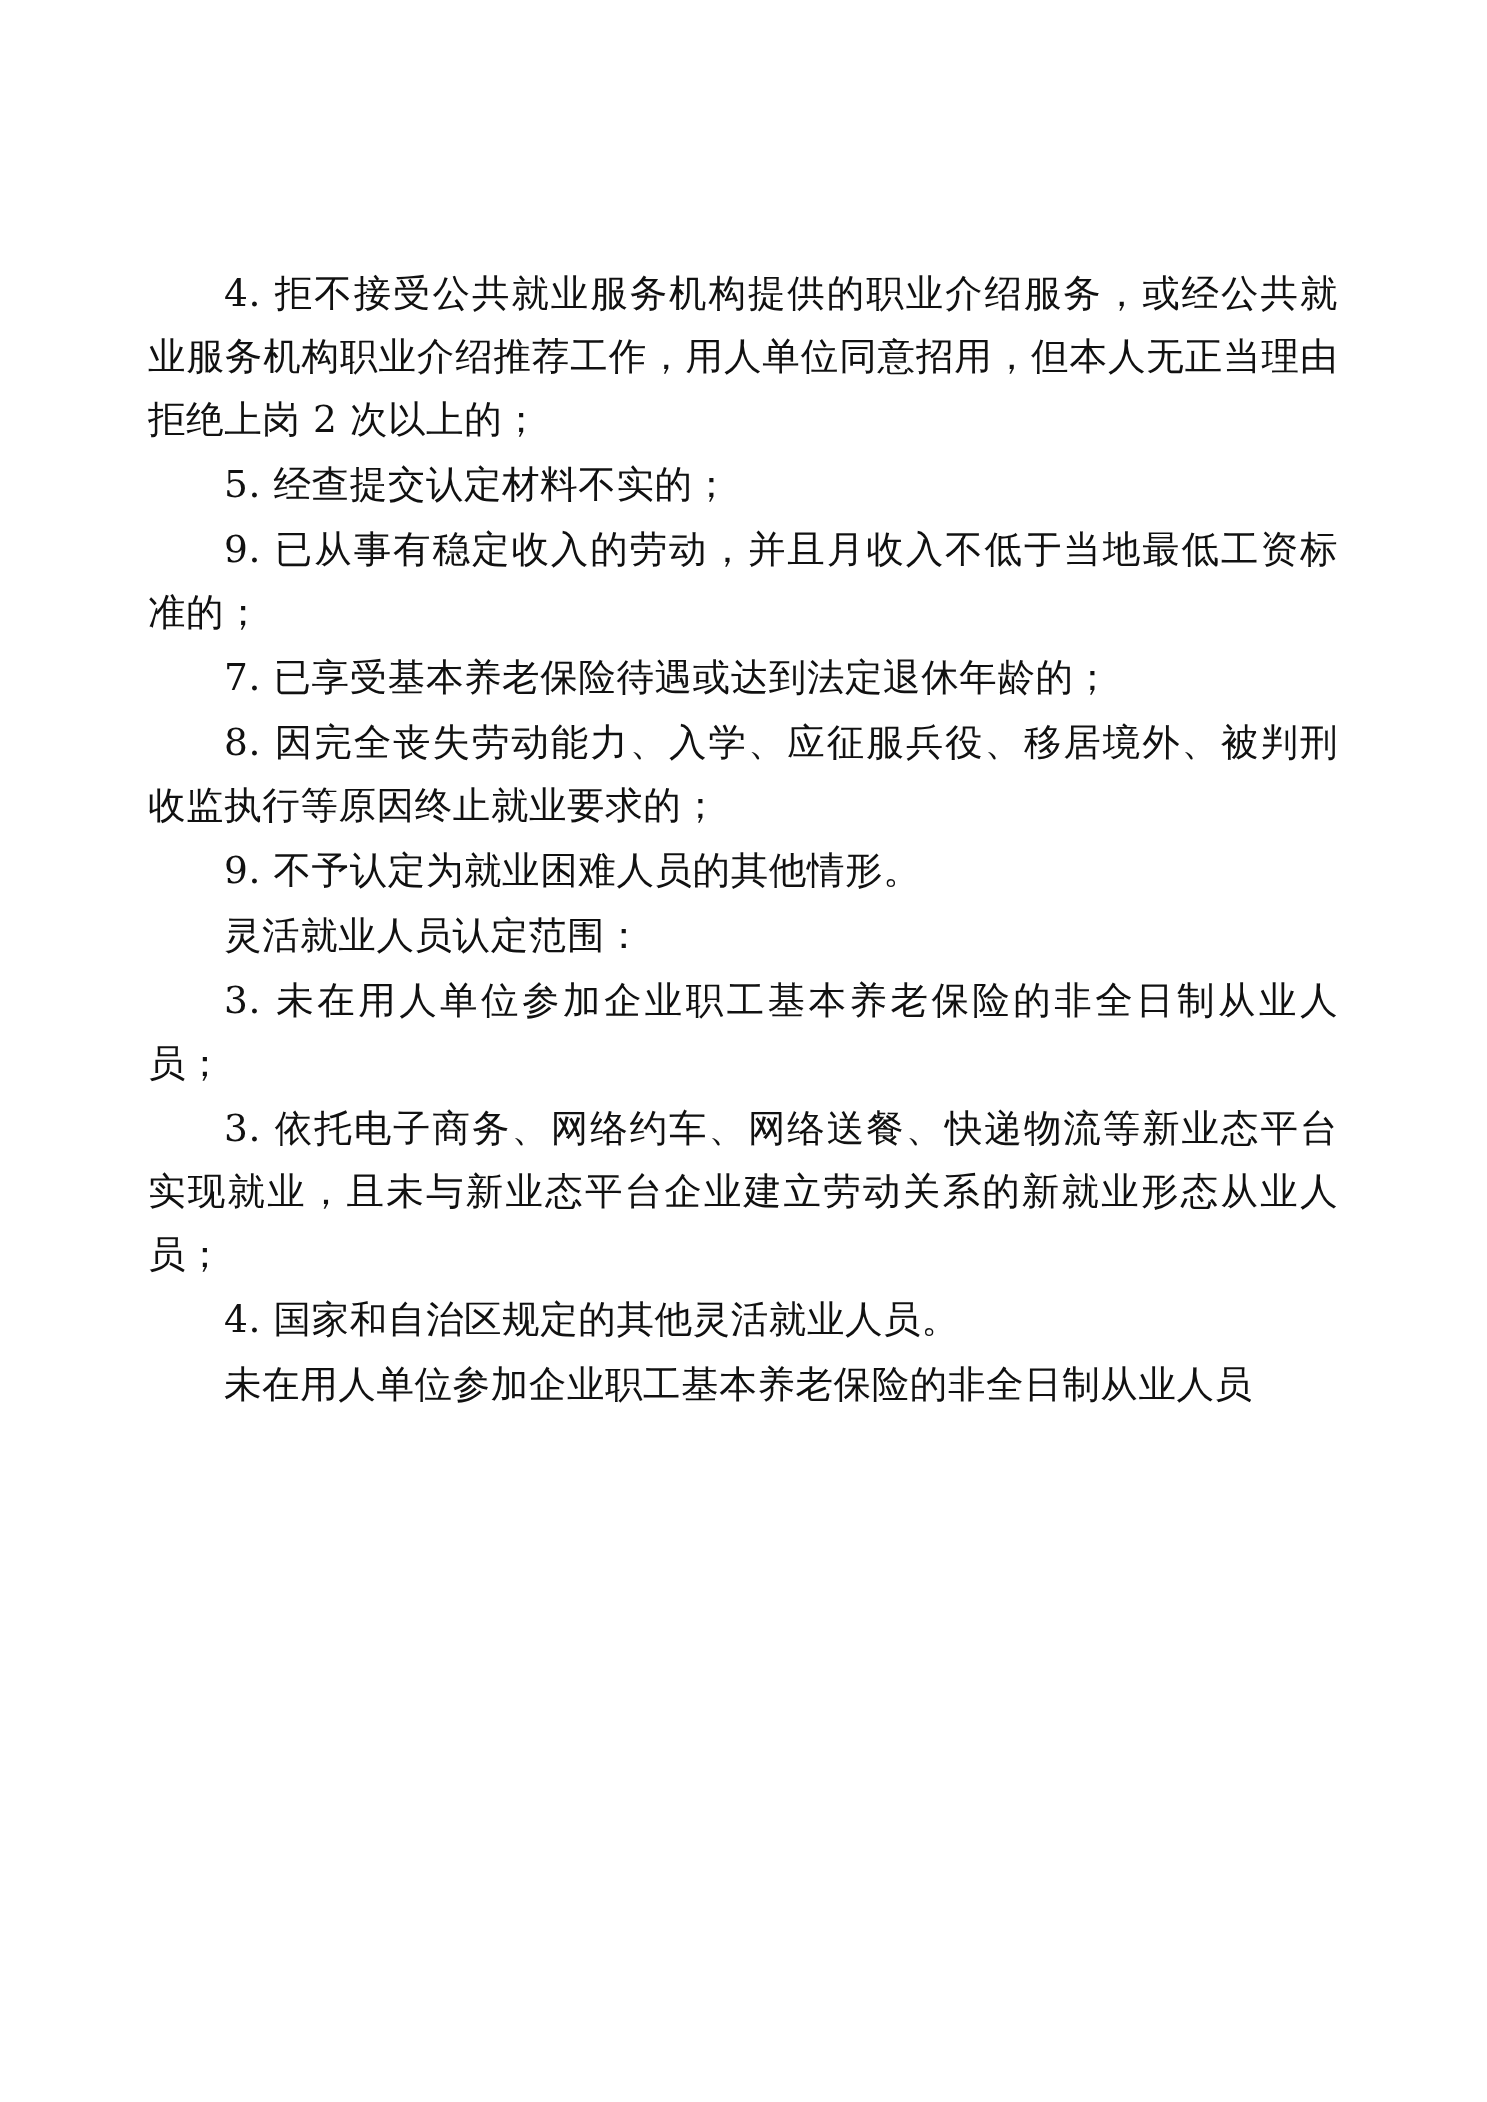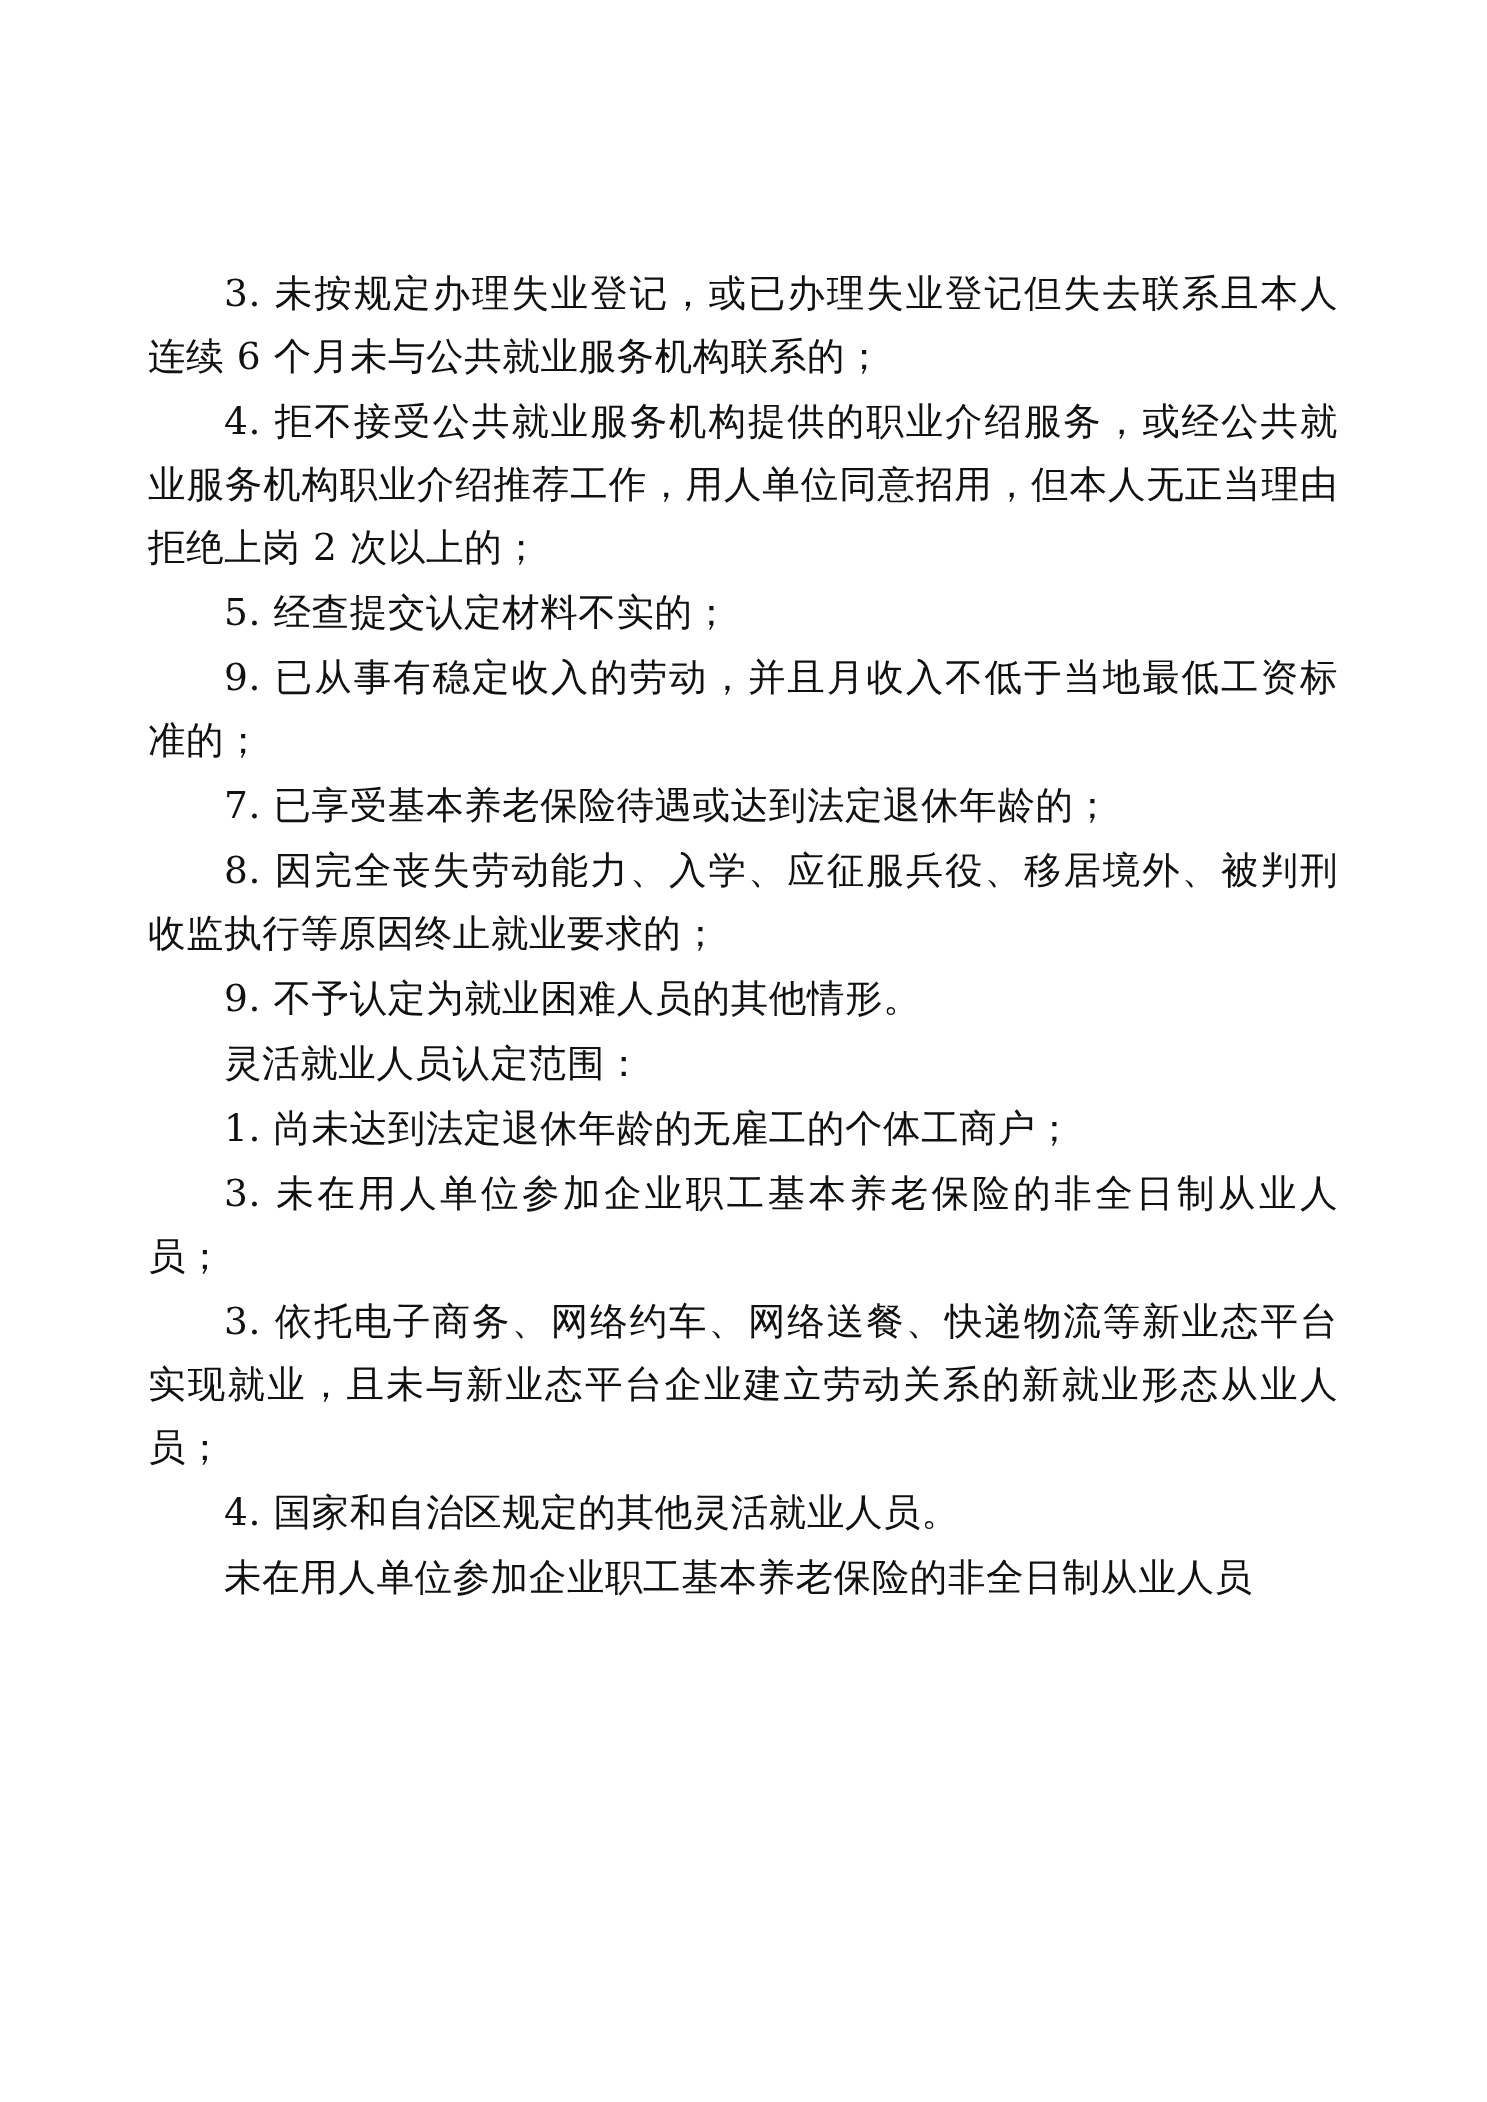--- a/index.html
+++ b/index.html
@@ -49,27 +49,25 @@
   .footer-inner {
     display: inline-block;
     margin-left: -760px;
   }
 </style>
 </head>
 <body>
 
 <div class="page">
   <div class="content">
-    <p class="para">3. 未按规定办理失业登记，或已办理失业登记但失去联系且本人连续 6 个月未与公共就业服务机构联系的；</p>
     <p class="para">4. 拒不接受公共就业服务机构提供的职业介绍服务，或经公共就业服务机构职业介绍推荐工作，用人单位同意招用，但本人无正当理由拒绝上岗 2 次以上的；</p>
     <p class="para">5. 经查提交认定材料不实的；</p>
     <p class="para">9. 已从事有稳定收入的劳动，并且月收入不低于当地最低工资标准的；</p>
     <p class="para">7. 已享受基本养老保险待遇或达到法定退休年龄的；</p>
     <p class="para">8. 因完全丧失劳动能力、入学、应征服兵役、移居境外、被判刑收监执行等原因终止就业要求的；</p>
     <p class="para">9. 不予认定为就业困难人员的其他情形。</p>
     <p class="para noindent">灵活就业人员认定范围：</p>
-    <p class="para">1. 尚未达到法定退休年龄的无雇工的个体工商户；</p>
     <p class="para">3. 未在用人单位参加企业职工基本养老保险的非全日制从业人员；</p>
     <p class="para">3. 依托电子商务、网络约车、网络送餐、快递物流等新业态平台实现就业，且未与新业态平台企业建立劳动关系的新就业形态从业人员；</p>
     <p class="para">4. 国家和自治区规定的其他灵活就业人员。</p>
     <p class="para">未在用人单位参加企业职工基本养老保险的非全日制从业人员</p>
   </div>
 </div>
 
 </body></html>

